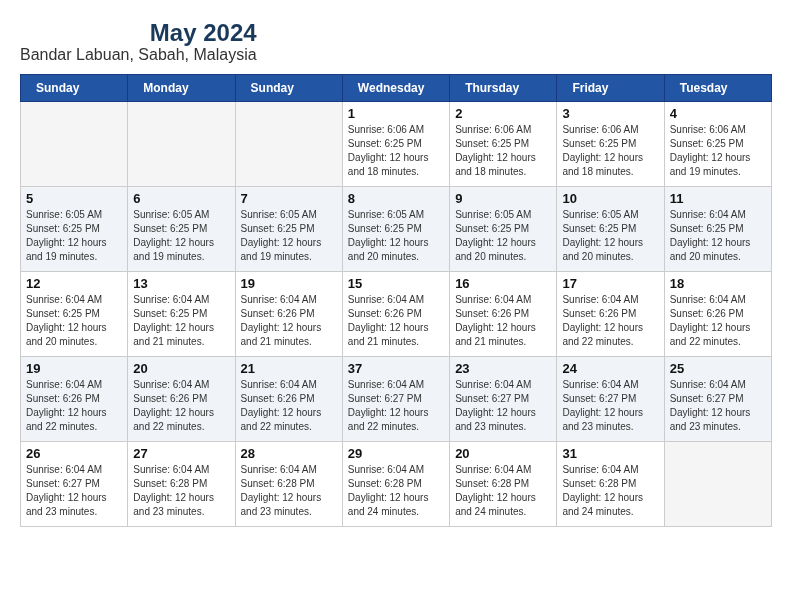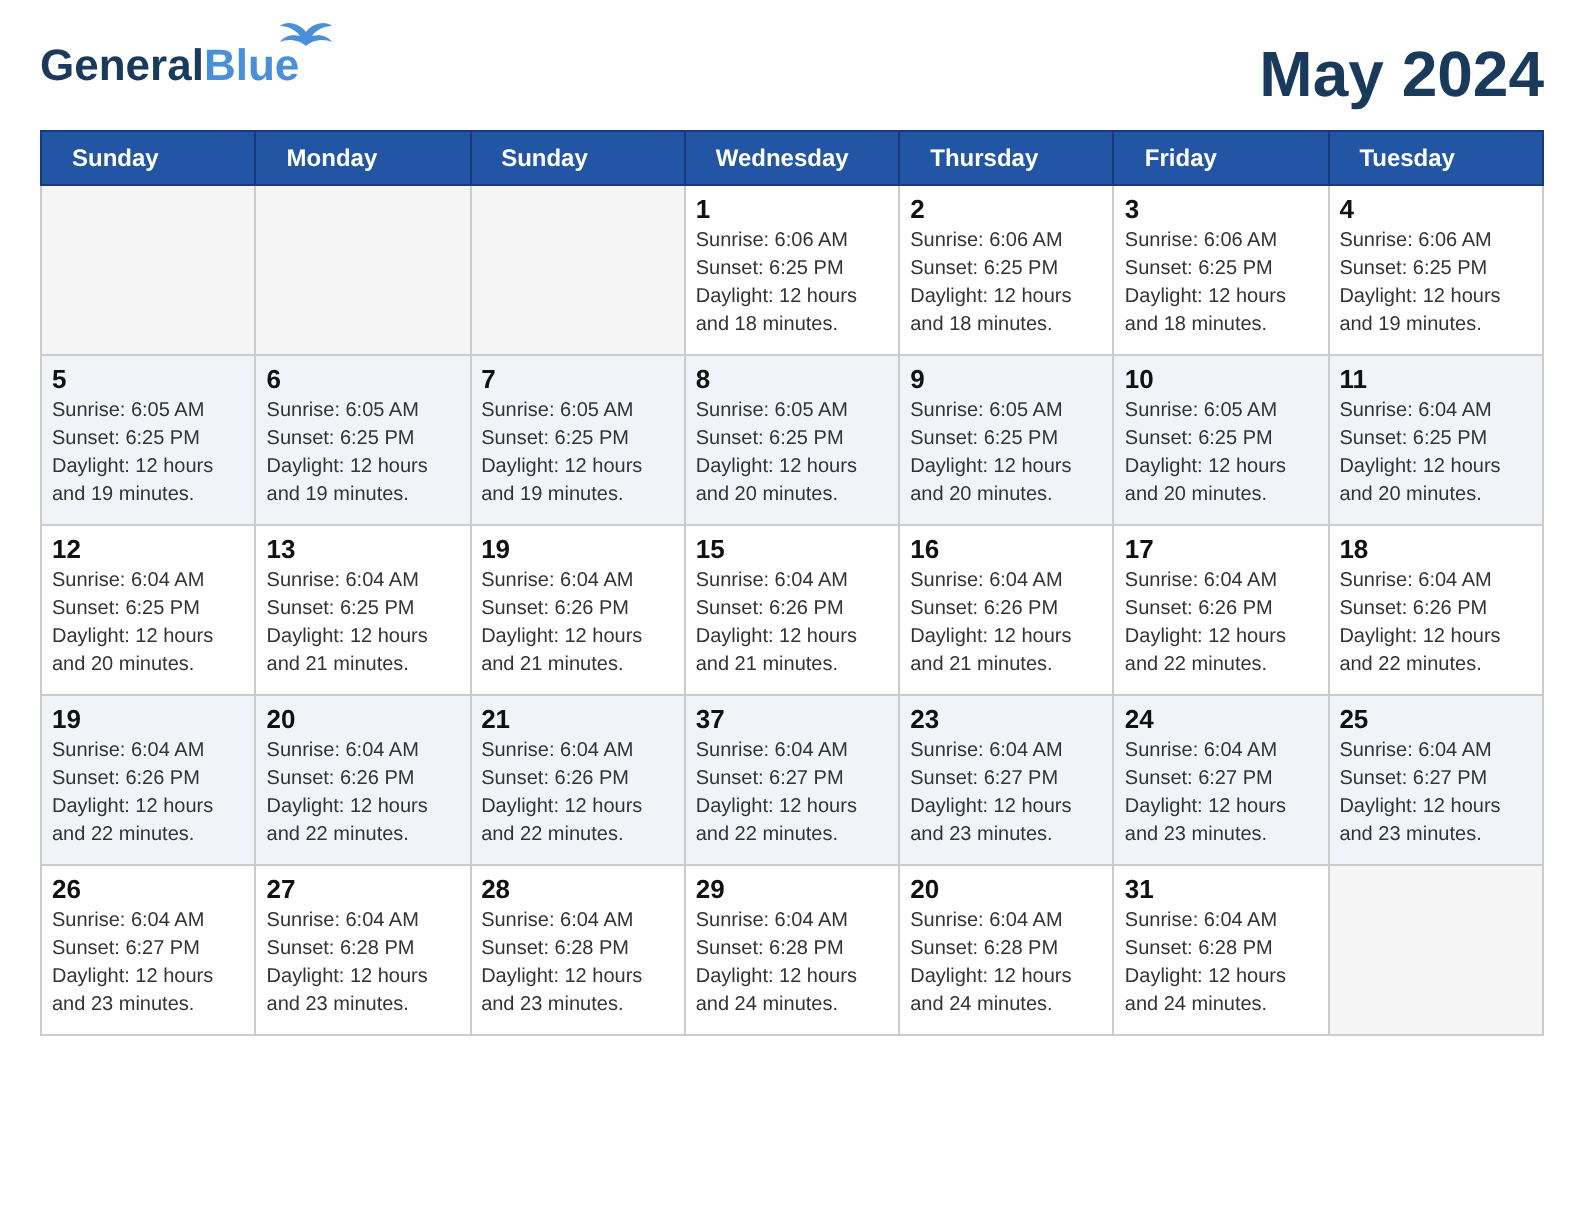--- a/index.html
+++ b/index.html
@@ -18,21 +18,21 @@
     }
     .logo {
       display: flex;
       flex-direction: column;
       align-items: flex-start;
     }
     .title-section {
       text-align: right;
     }
     .month-title {
-      font-size: 32px;
+      font-size: 24px;
       font-weight: bold;
       color: #1a3a5c;
       line-height: 1.1;
     }
     .location {
       font-size: 16px;
       color: #333;
       font-weight: normal;
     }
     .calendar {
@@ -73,32 +73,23 @@
       line-height: 1.4;
     }
     .row-shaded td {
       background: #f0f4f8;
     }
   </style>
 </head>
 <body>
 
 <div class="header">
-  <div class="logo">
-    <div style="display:flex; align-items:center; gap:4px;">
-      <div style="position:relative;">
-        <span style="font-size:22px; font-weight:bold; color:#1a3a5c;">General</span><span style="font-size:22px; font-weight:bold; color:#4a90d9;">Blue</span>
-        <svg style="position:absolute; top:-12px; right:-18px;" width="30" height="22" viewBox="0 0 30 22">
-          <path d="M15,8 C18,4 24,2 28,5 C24,5 20,7 18,10 C22,9 26,10 28,13 C24,11 18,12 15,15 C12,12 6,11 2,13 C4,10 8,9 12,10 C10,7 6,5 2,5 C6,2 12,4 15,8 Z" fill="#4a90d9"></path>
-        </svg>
-      </div>
-    </div>
-  </div>
   <div class="title-section">
     <div class="month-title">May 2024</div>
+    <div class="location">Bandar Labuan, Sabah, Malaysia</div>
   </div>
 </div>
 
 <table class="calendar">
   <thead>
     <tr>
     <th>Sunday</th>
         <th>Monday</th>
         <th>Sunday</th>
         <th>Wednesday</th>

